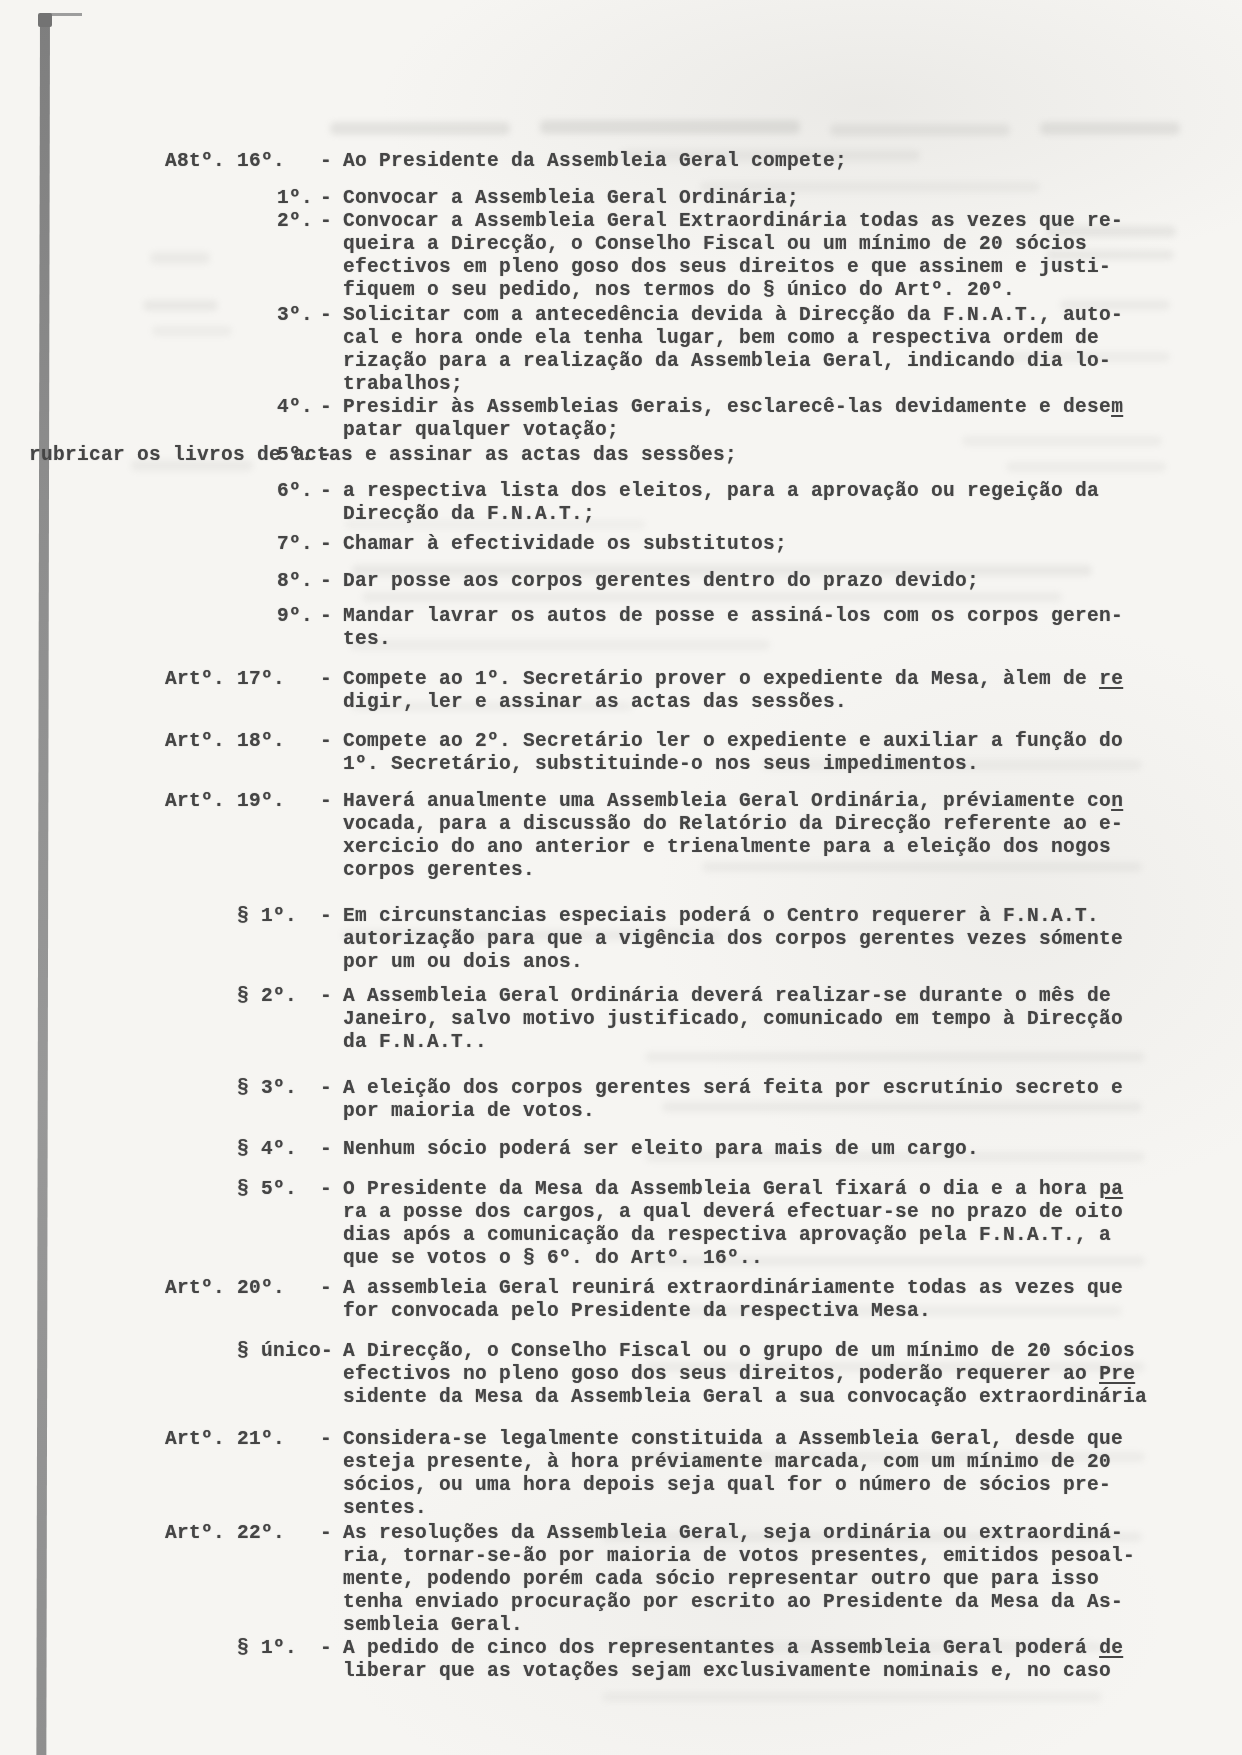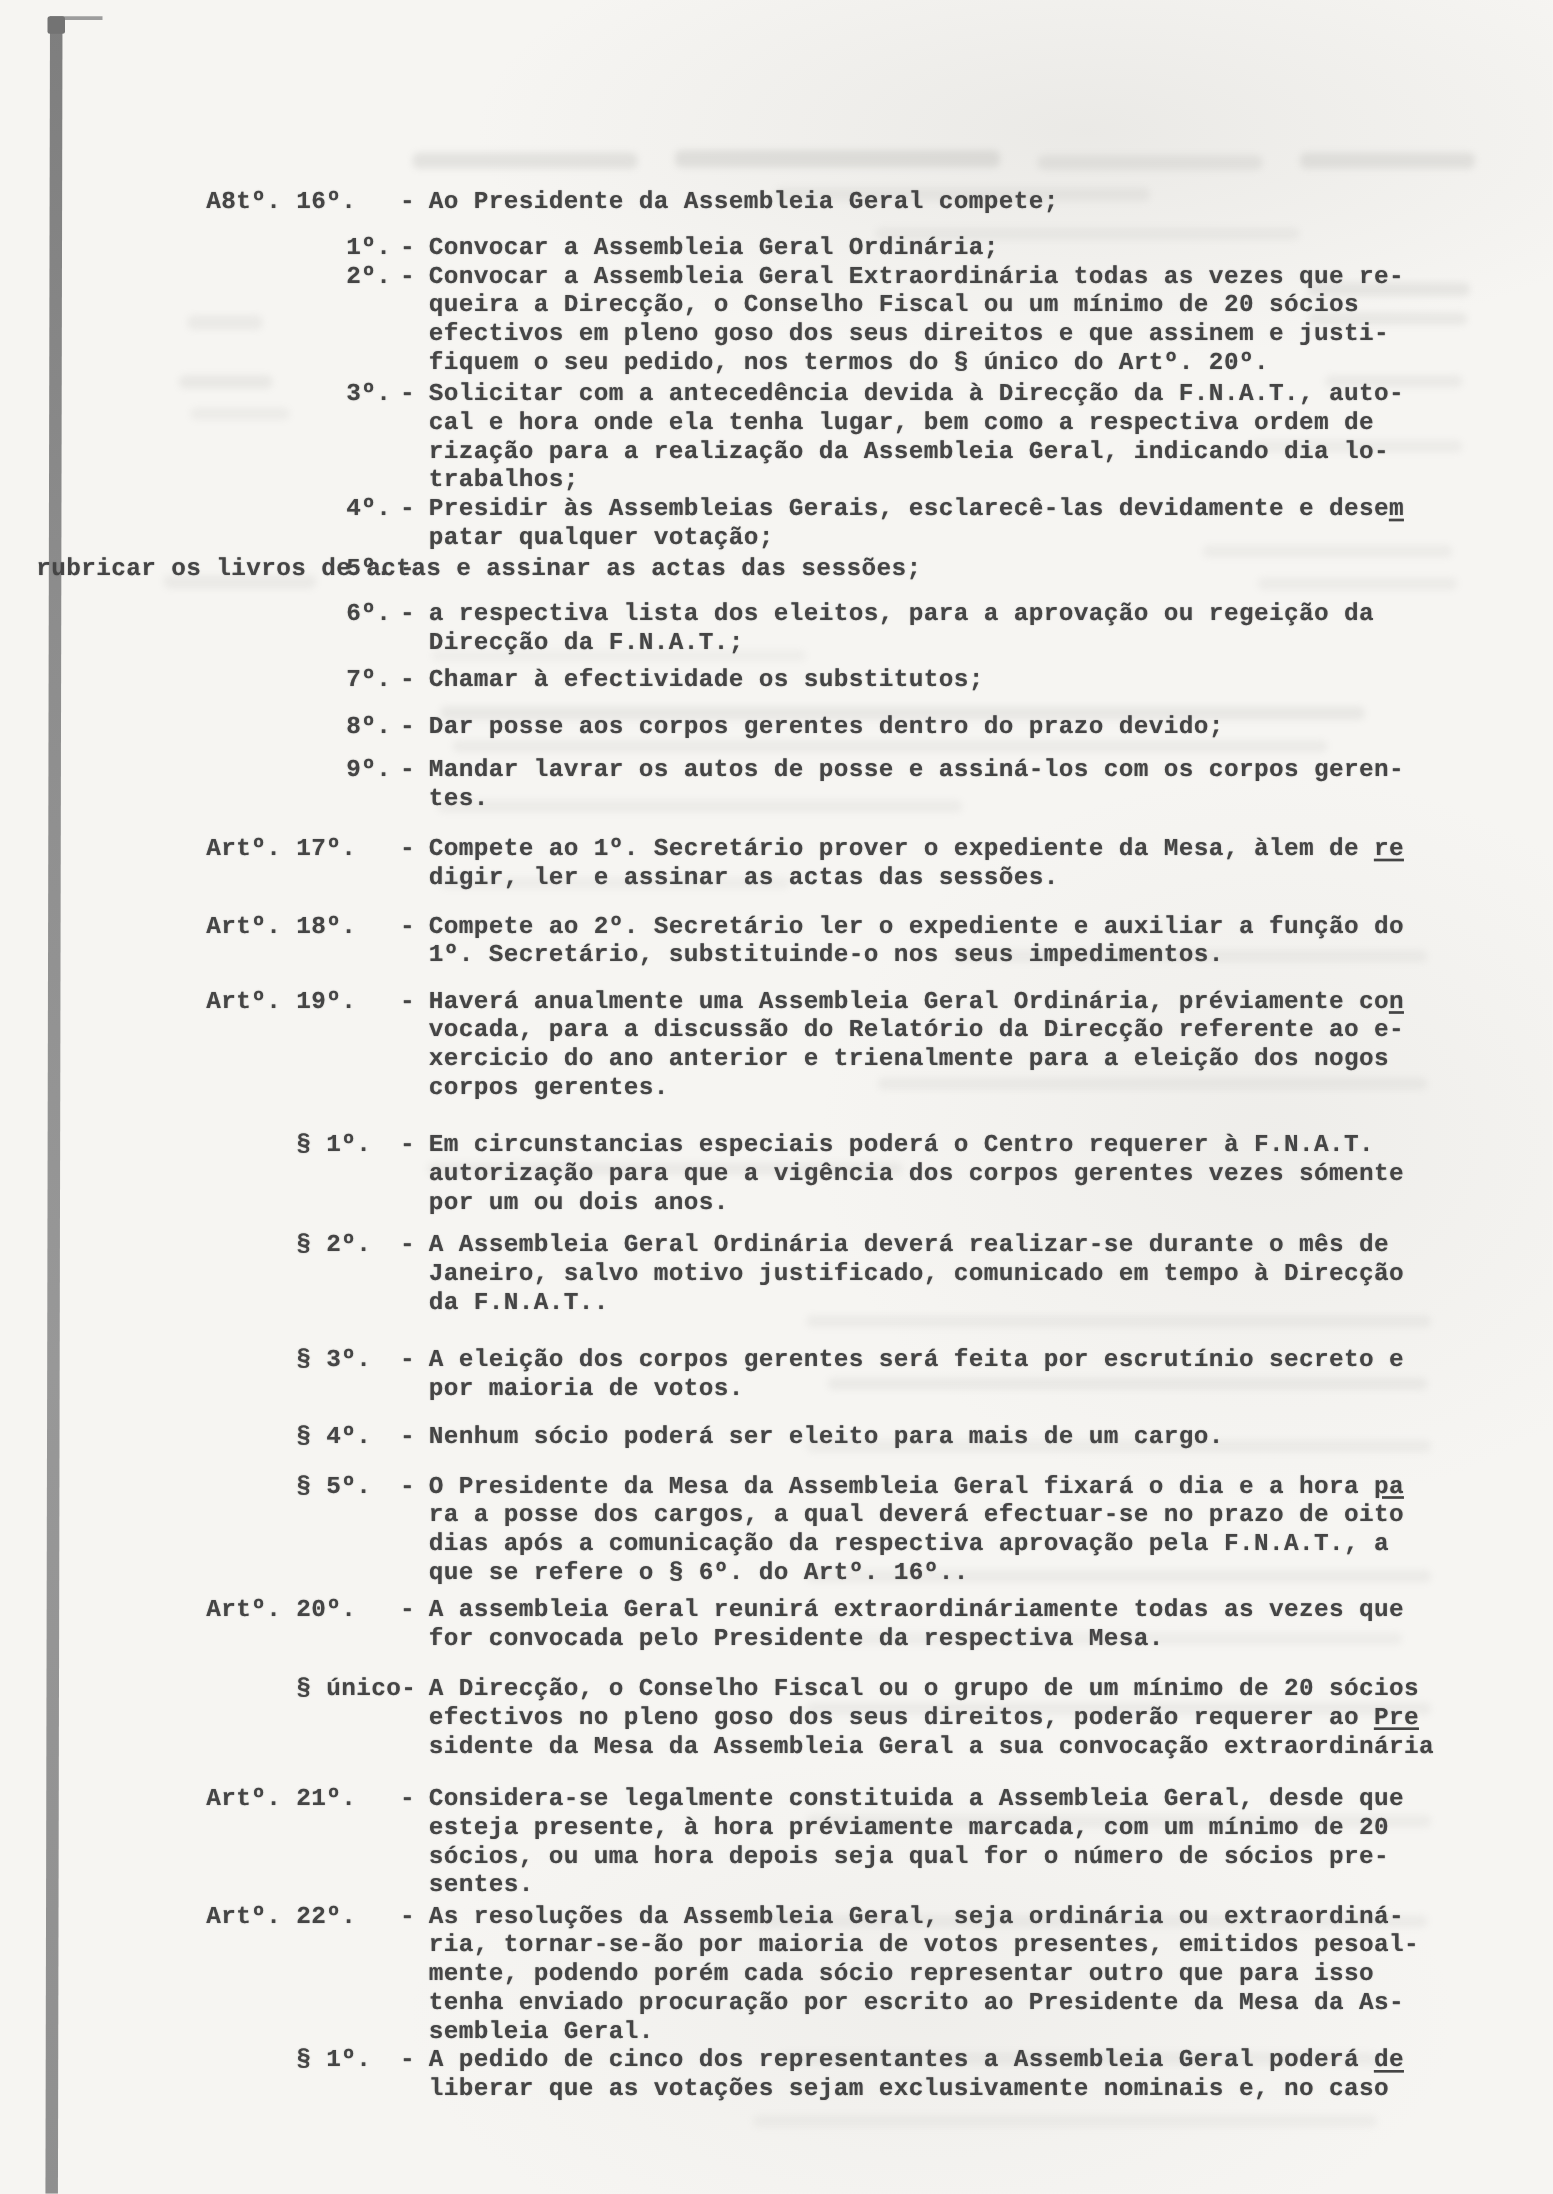--- a/index.html
+++ b/index.html
@@ -239,21 +239,21 @@
           <div class="line">Nenhum sócio poderá ser eleito para mais de um cargo.</div>
         </div>
       </div>
       <div class="block para" style="margin-top: 17px;">
         <span class="label">§ 5º.</span>
         <span class="dash">-</span>
         <div class="body">
           <div class="line"><span>O Presidente da Mesa da Assembleia Geral fixará o dia e a hora </span><u>pa</u></div>
           <div class="line">ra a posse dos cargos, a qual deverá efectuar-se no prazo de oito</div>
           <div class="line">dias após a comunicação da respectiva aprovação pela F.N.A.T., a</div>
-          <div class="line">que se refere o § 6º. do Artº. 16º..</div>
+          <div class="line">que se votos o § 6º. do Artº. 16º..</div>
         </div>
       </div>
       <div class="block article" style="margin-top: 7px;">
         <span class="label">Artº. 20º.</span>
         <span class="dash">-</span>
         <div class="body">
           <div class="line">A assembleia Geral reunirá extraordináriamente todas as vezes que</div>
           <div class="line">for convocada pelo Presidente da respectiva Mesa.</div>
         </div>
       </div>

